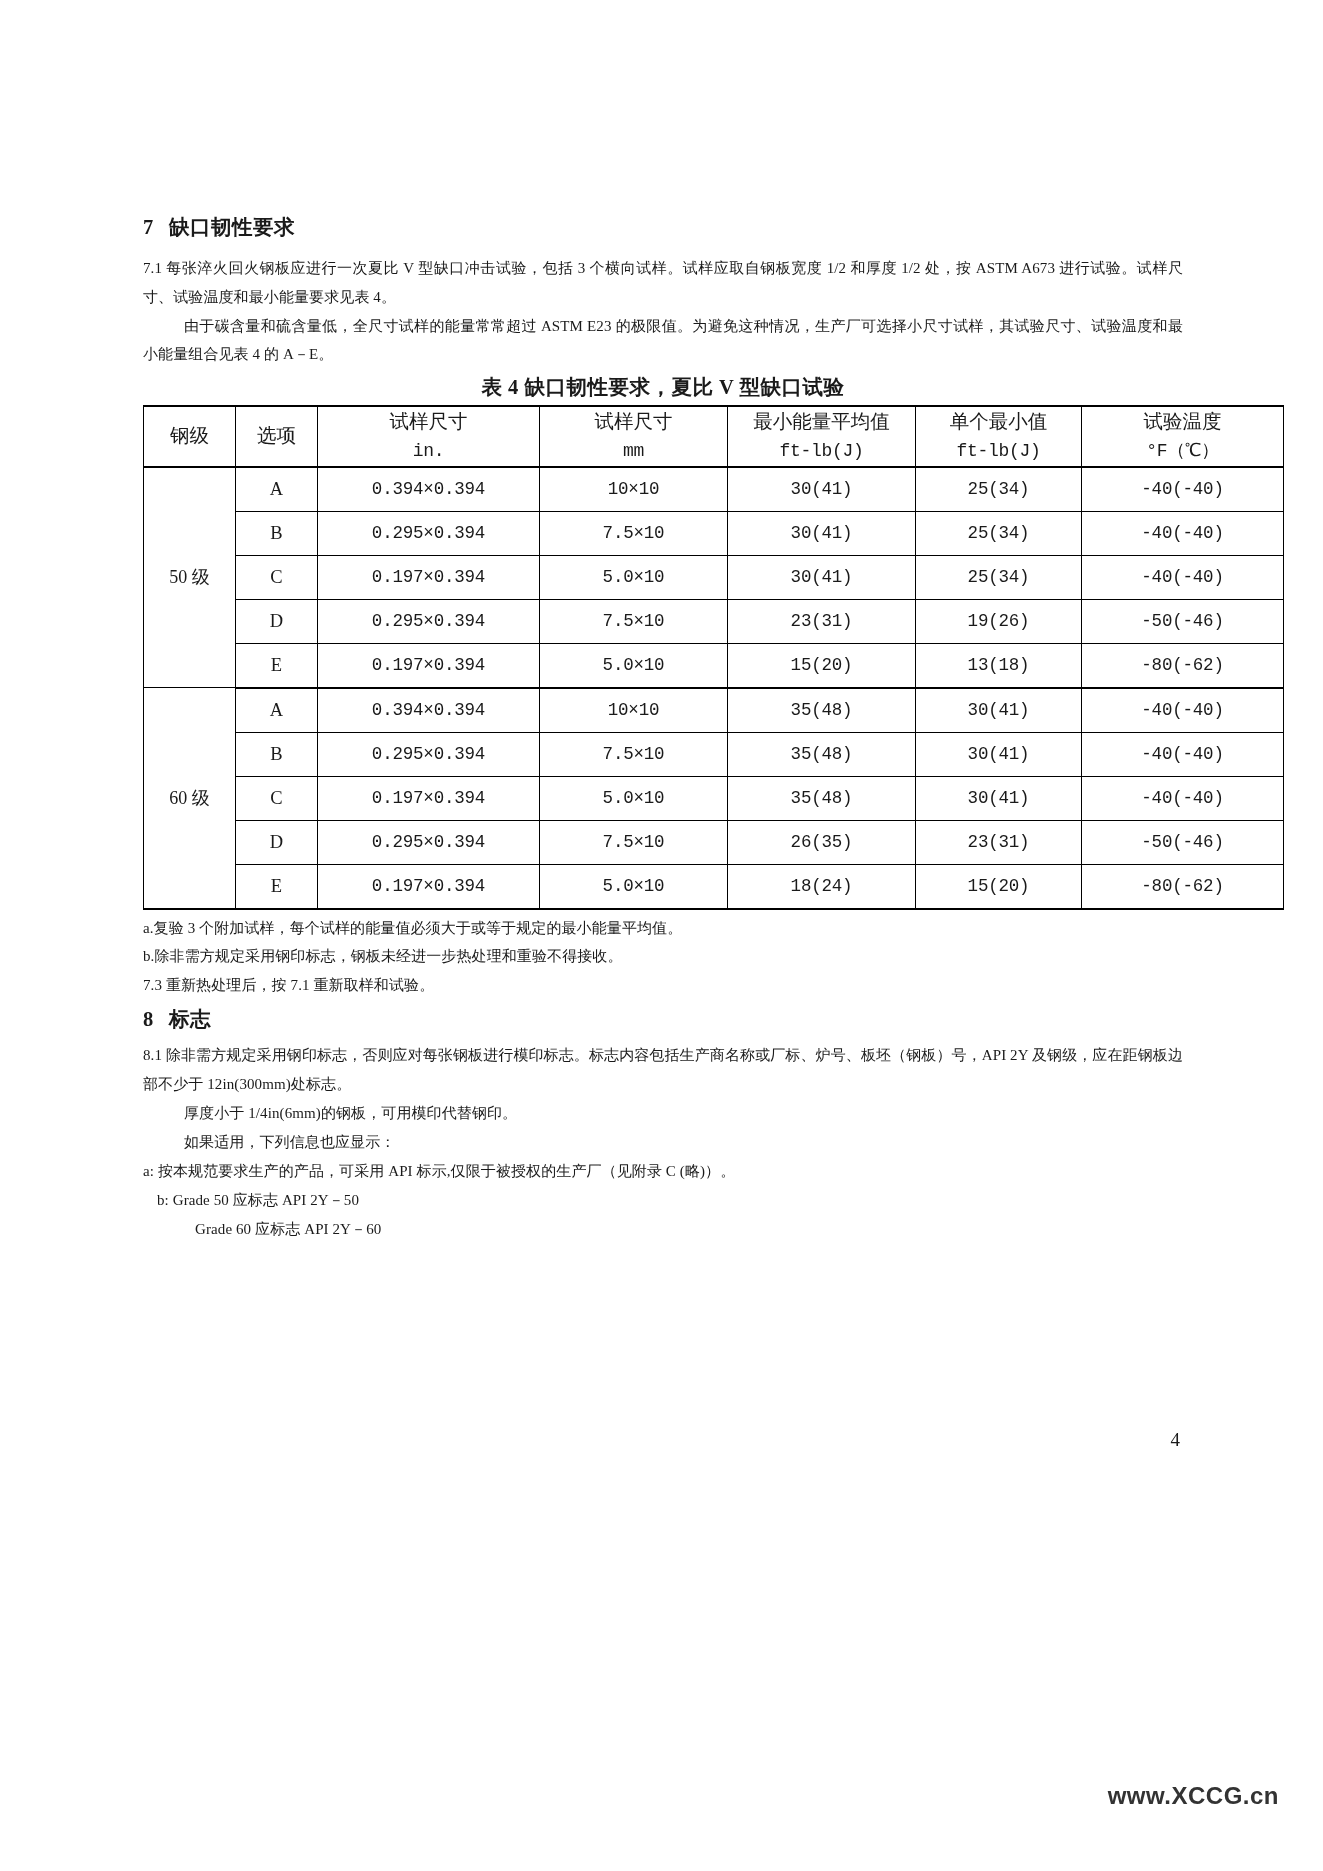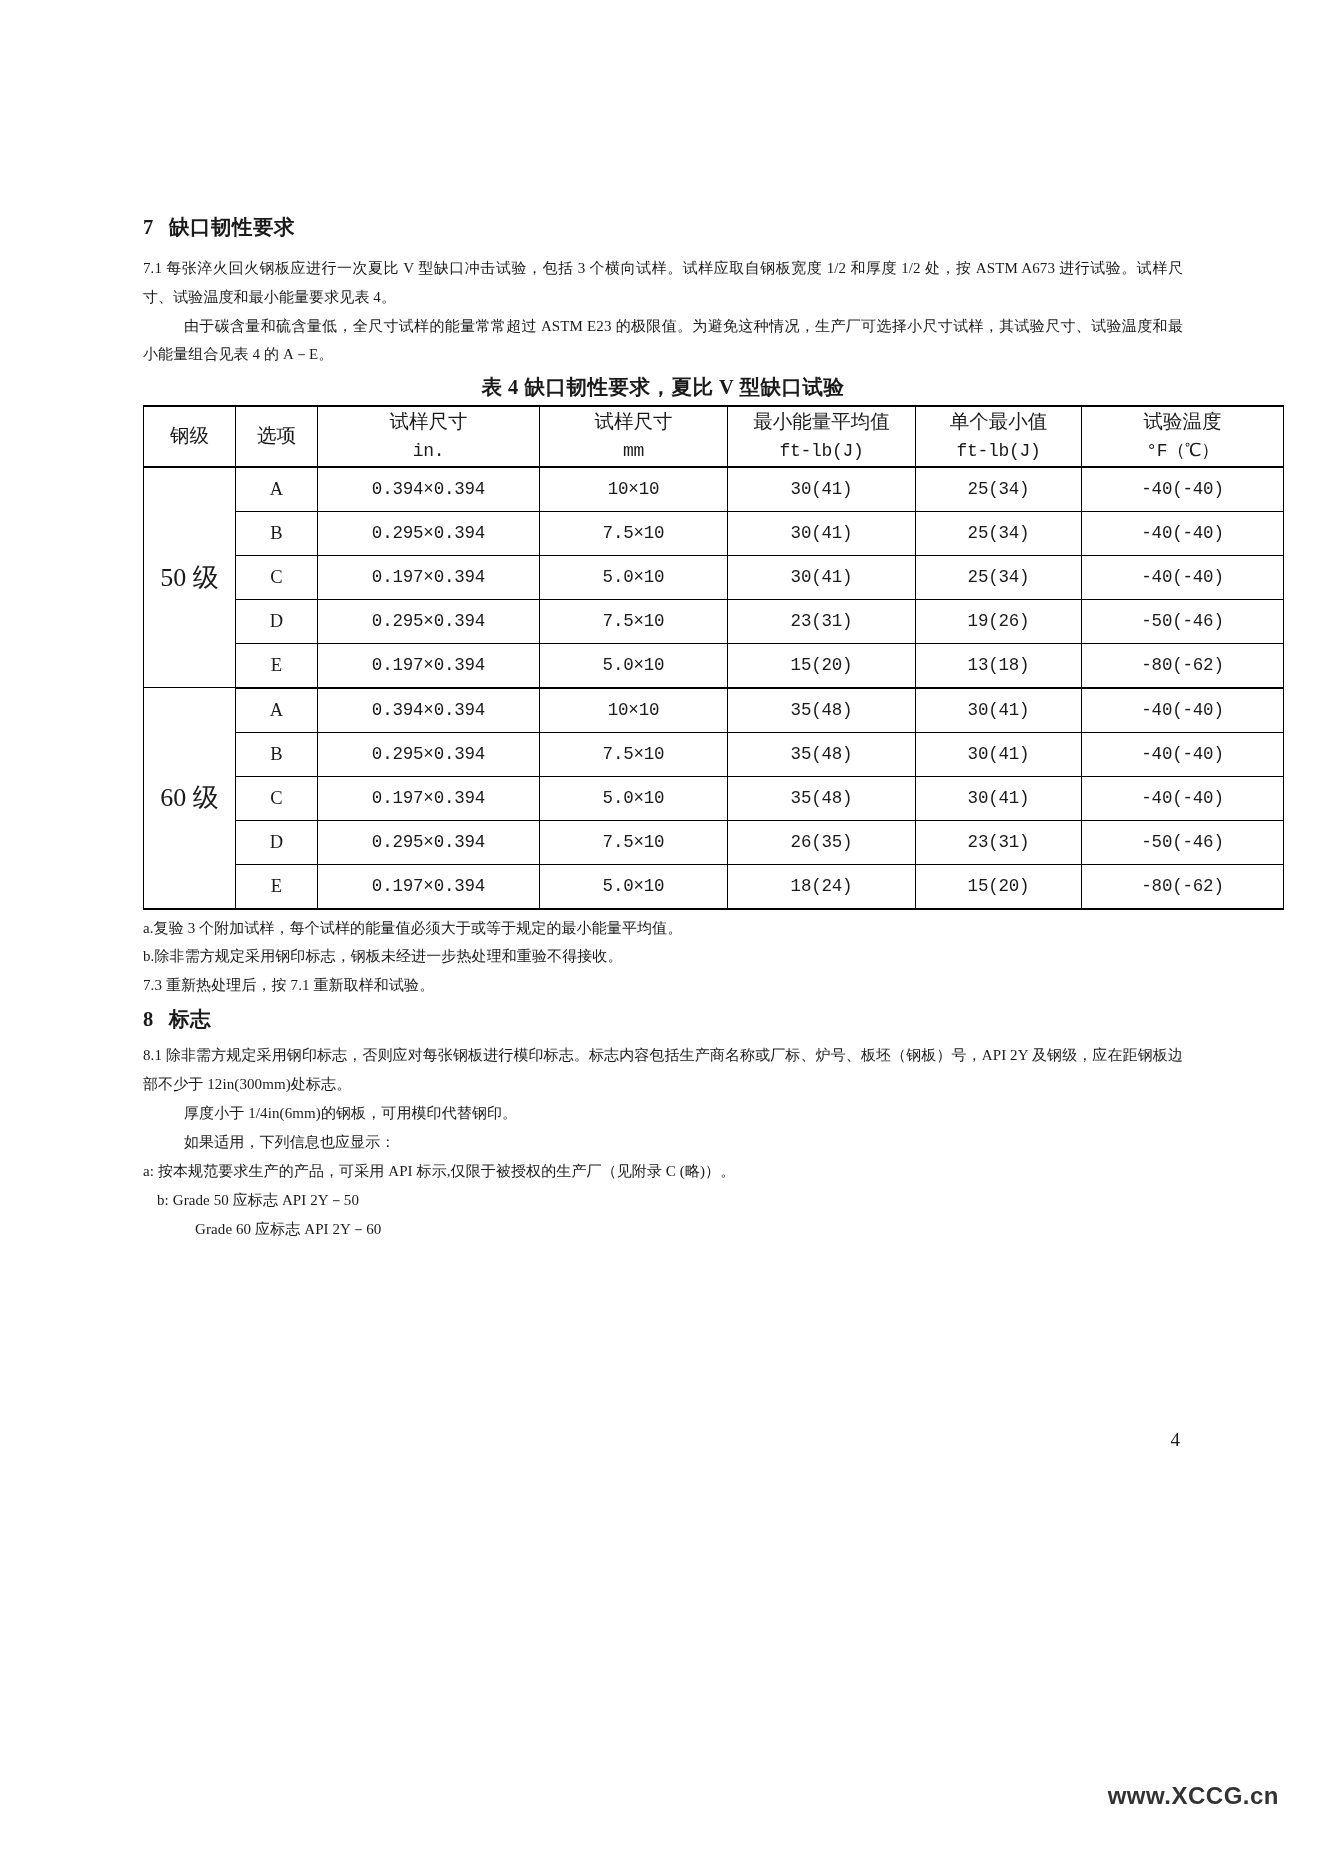--- a/index.html
+++ b/index.html
@@ -102,21 +102,21 @@
   table.notch th .th-line2 {
     display: block;
     font-size: 18px;
     font-family: "Liberation Mono", "DejaVu Sans Mono", monospace;
     letter-spacing: -0.3px;
   }
   table.notch th.plain {
     font-size: 19.5px;
   }
   table.notch td.grade-cell {
-    font-size: 26px;
+    font-size: 18px;
   }
   table.notch td.mono {
     font-family: "Liberation Mono", "DejaVu Sans Mono", monospace;
     font-size: 17.5px;
     letter-spacing: -0.2px;
   }
   table.notch tr.group-end > td,
   table.notch tr.group-end > th {
     border-bottom: 2px solid #000;
   }

